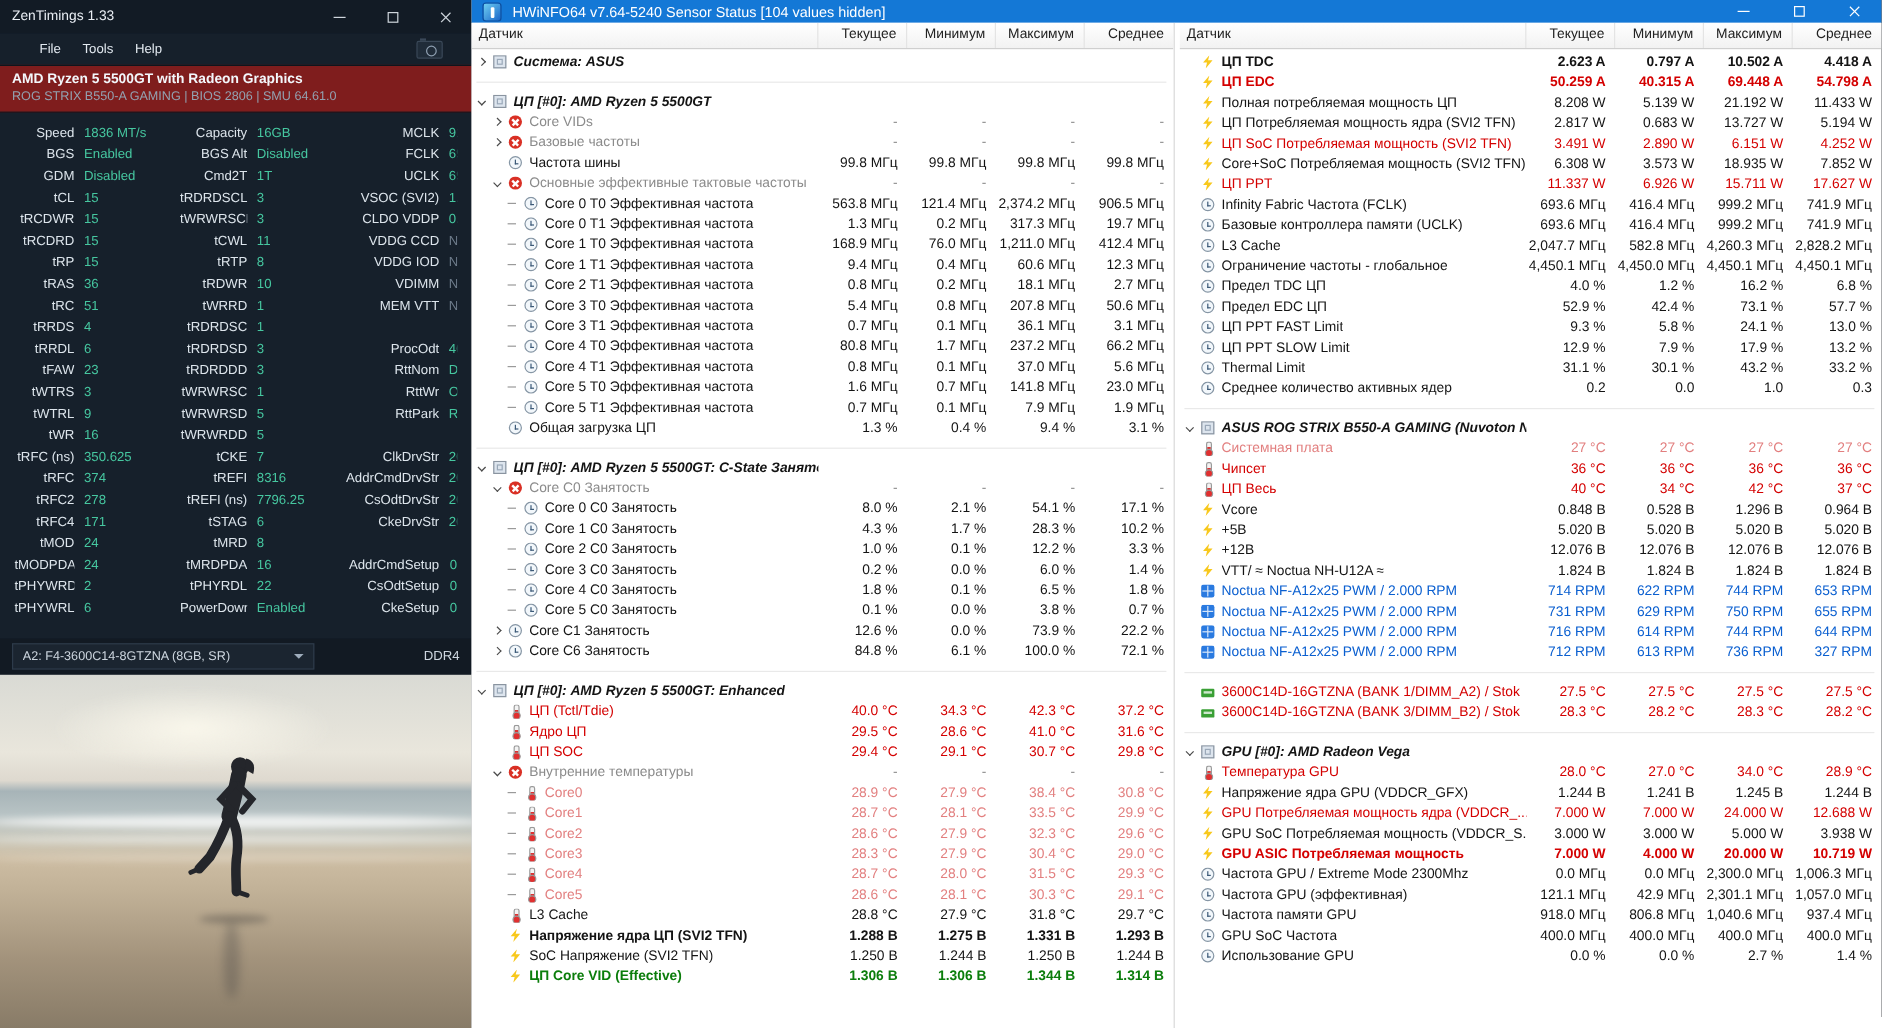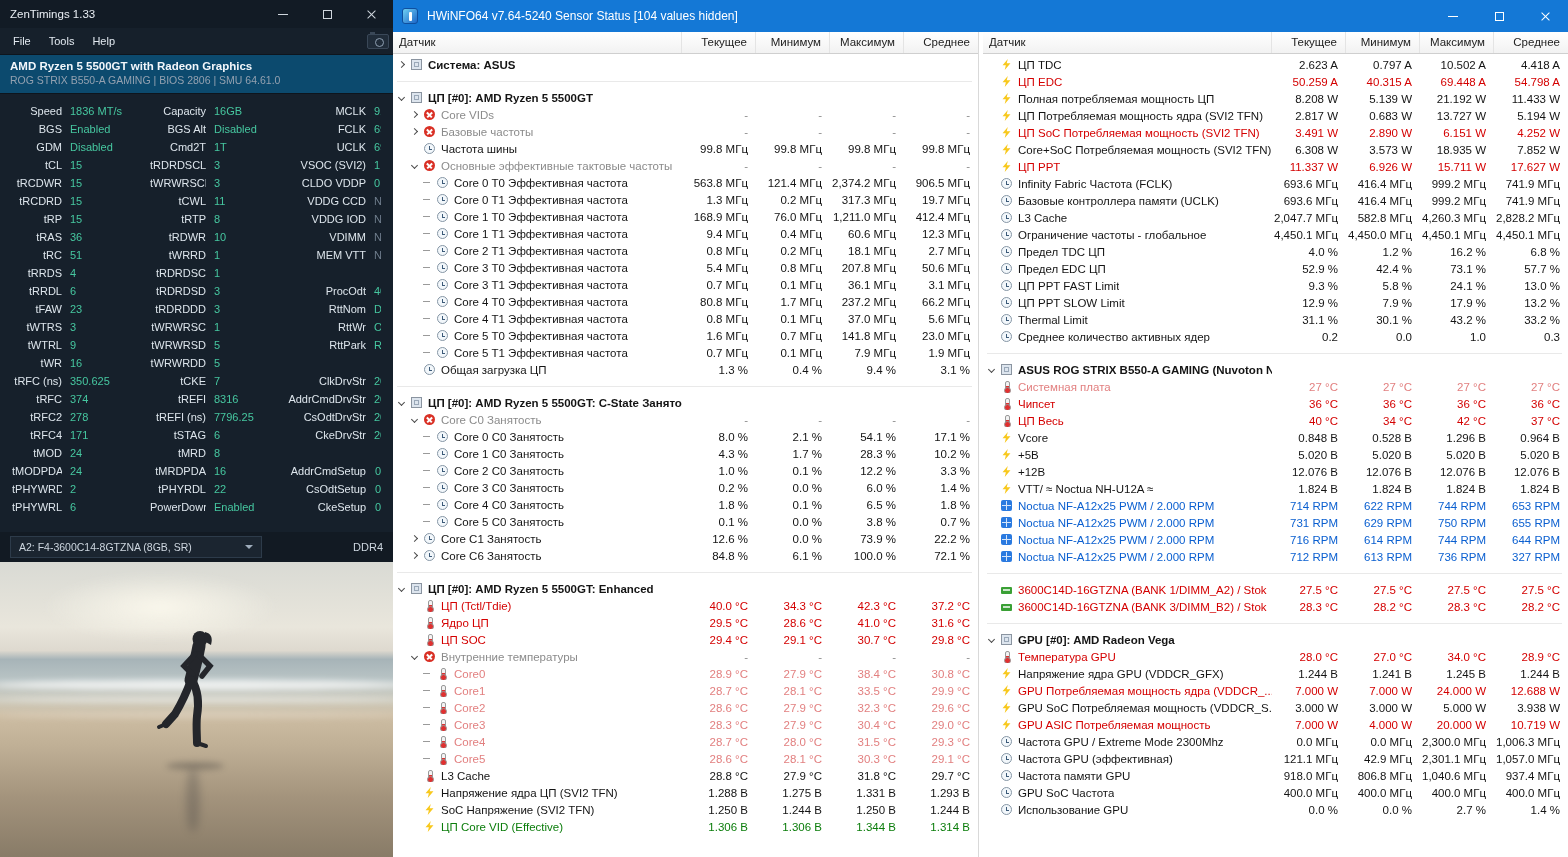--- a/index.html
+++ b/index.html
@@ -23,80 +23,80 @@
 .zt-titlebar{height:28px;background:#121b25;display:flex;align-items:center;padding-left:10px;flex:none}
 .zt-title{font-size:11.5px;color:#e9eef4}
 .winbtns{margin-left:auto;display:flex;height:100%}
 .wbtn{width:44px;height:100%;display:flex;align-items:center;justify-content:center}
 .gl-min{width:10px;height:1px;background:#cfd6dd}
 .gl-max{width:9px;height:9px;border:1px solid #cfd6dd}
 .gl-close{position:relative;width:11px;height:11px}
 .gl-close::before,.gl-close::after{content:'';position:absolute;left:0;top:5px;width:11px;height:1px;background:#cfd6dd}
 .gl-close::before{transform:rotate(45deg)}
 .gl-close::after{transform:rotate(-45deg)}
-.zt-menubar{height:26px;display:flex;align-items:center;padding:0 4px;background:#16202b;flex:none}
+.zt-menubar{height:26px;display:flex;align-items:center;padding:0 24px;background:#16202b;flex:none}
 .zt-menu-item{padding:3px 9px;color:#e2e9f0}
 .zt-camera-btn{margin-left:auto;width:22px;height:15px;border:1px solid #3a4858;border-radius:2px;background:#202c39;position:relative}
 .zt-camera-btn::before{content:'';position:absolute;left:7px;top:3px;width:7px;height:7px;border:1px solid #8fa0b2;border-radius:50%}
 .zt-camera-btn::after{content:'';position:absolute;left:2px;top:-3px;width:5px;height:2px;background:#3a4858}
-.zt-header{padding:5px 10px 7px;background:#0c4a6e;border-top:1px solid #0e151d;border-bottom:1px solid #0e151d;flex:none}
+.zt-header{padding:5px 10px 7px;background:#7f1d1d;border-top:1px solid #0e151d;border-bottom:1px solid #0e151d;flex:none}
 .zt-cpu{font-size:11.5px;font-weight:bold;color:#f3f7fb}
 .zt-board{font-size:10.5px;color:#93a1b0;margin-top:2px}
 .zt-grid{display:grid;grid-template-columns:50px 72px 56px 60px 84px 1fr;column-gap:8px;padding:8px 12px 4px}
 .zt-cell{height:18px;line-height:18px;white-space:nowrap;overflow:hidden}
 .zt-l{text-align:right;color:#dde5ec}
 .zt-v{color:#46c7a0}
 .zt-v.na{color:#6f7d8c}
 .zt-v.r3{text-align:right}
 .zt-footer{margin-top:auto;height:30px;background:#121a23;display:flex;align-items:center;padding:0 10px;flex:none}
 .zt-dimm-select{width:252px;height:22px;background:#1b2530;border:1px solid #2d3b4a;display:flex;align-items:center;padding:0 8px;color:#cdd6df;font-size:10.5px}
 .zt-dimm-select span{white-space:nowrap;overflow:hidden}
 .zt-caret{margin-left:auto;width:0;height:0;border-left:4px solid transparent;border-right:4px solid transparent;border-top:4px solid #9fadbc;flex:none}
 .zt-ddr{margin-left:auto;color:#cdd6df;font-size:11px}
 
 
 .hw-window{position:absolute;left:393px;top:0;width:1175px;height:857px;background:#fff;display:flex;flex-direction:column}
-.hw-titlebar{height:32px;background:#1478d6;display:flex;align-items:center;padding-left:9px;flex:none}
+.hw-titlebar{height:19px;background:#1478d6;display:flex;align-items:center;padding-left:9px;flex:none}
 .hw-appicon{width:16px;height:16px;border-radius:3px;background:linear-gradient(135deg,#6fd0f2,#1b66c9);border:1px solid #0f4f9e;position:relative;flex:none}
 .hw-appicon::after{content:'';position:absolute;left:6px;top:3px;width:3px;height:9px;background:#fff;border-radius:1px}
 .hw-title{color:#fff;font-size:12px;margin-left:9px;white-space:nowrap}
 .hw-titlebar .gl-min{background:#fff}
 .hw-titlebar .gl-max{border-color:#fff}
 .hw-titlebar .gl-close::before,.hw-titlebar .gl-close::after{background:#fff}
 .hw-titlebar .wbtn{width:46px}
 .hw-body{flex:1;display:flex;overflow:hidden;background:#fff;color:#111}
 .hw-pane{flex:1;display:flex;flex-direction:column;overflow:hidden;min-width:0}
 .hw-divider{width:5px;flex:none;border-left:1px solid #d9d9d9;background:#fff}
 .hw-colhead{display:flex;height:22px;flex:none;background:linear-gradient(#ffffff,#f2f2f2);border-bottom:1px solid #cfcfcf;font-size:11.5px;color:#222}
 .hw-colhead .name{flex:1;padding:4px 6px;border-right:1px solid #e4e4e4;min-width:0}
 .hw-colhead .val{width:74px;flex:none;text-align:right;padding:4px 8px 0 0;border-right:1px solid #e4e4e4}
 .hw-colhead .val:last-child{border-right:none}
 .hw-rows{flex:1;overflow:hidden;padding-top:2px}
 .hw-row{display:flex;align-items:center;height:17px;font-size:11.5px}
 .hw-row .lbl{flex:1;display:flex;align-items:center;white-space:nowrap;overflow:hidden;padding-left:4px;min-width:0}
 .hw-row .v{width:74px;flex:none;text-align:right;padding-right:8px;white-space:nowrap;overflow:hidden}
-.hw-sec{font-weight:bold;}
+.hw-sec{font-weight:bold;font-style:italic}
 .hw-gap{height:16px;position:relative}
 .hw-gap::after{content:'';position:absolute;left:4px;right:6px;top:50%;border-top:1px solid #e9e9e9}
 .sp{display:inline-block;flex:none}
 .chev{display:inline-block;flex:none;width:5px;height:5px;border-right:1.3px solid #4a4a4a;border-bottom:1.3px solid #4a4a4a;margin:0 7px 0 2px}
 .chev-right{transform:rotate(-45deg)}
 .chev-down{transform:rotate(45deg)}
 .chev-none{display:inline-block;flex:none;width:14px}
 .dash{display:inline-block;flex:none;width:7px;height:1px;background:#9a9a9a;margin-right:7px}
 .txt{overflow:hidden;white-space:nowrap}
 
 .c-std{color:#141414}
 .c-red{color:#d40000}
 .c-pink{color:#e27f7f}
 .c-blue{color:#0a5fd0}
 .c-green{color:#0b7d0b}
 .c-gray{color:#8b8b8b}
 .c-tan{color:#b5a284}
-.b{font-weight:normal}
+.b{font-weight:bold}
 
 .ic{position:relative;display:inline-block;flex:none;width:11px;height:11px;margin-right:6px}
 .ic-clock{border:1px solid #8696a5;border-radius:50%;background:#f2f7fb}
 .ic-clock::before{content:'';position:absolute;left:4px;top:1.5px;width:1px;height:4px;background:#3c5a78}
 .ic-clock::after{content:'';position:absolute;left:4px;top:4.5px;width:3px;height:1px;background:#3c5a78}
 .ic-redx{border-radius:50%;background:#d93025}
 .ic-redx::before,.ic-redx::after{content:'';position:absolute;left:2px;top:5px;width:7px;height:1.5px;background:#fff}
 .ic-redx::before{transform:rotate(45deg)}
 .ic-redx::after{transform:rotate(-45deg)}
 .ic-thermo::before{content:'';position:absolute;left:3.5px;top:0;width:3px;height:8px;border:1px solid #9a9a9a;border-radius:2px;background:linear-gradient(#f3f3f3 45%,#e03030 45%)}

